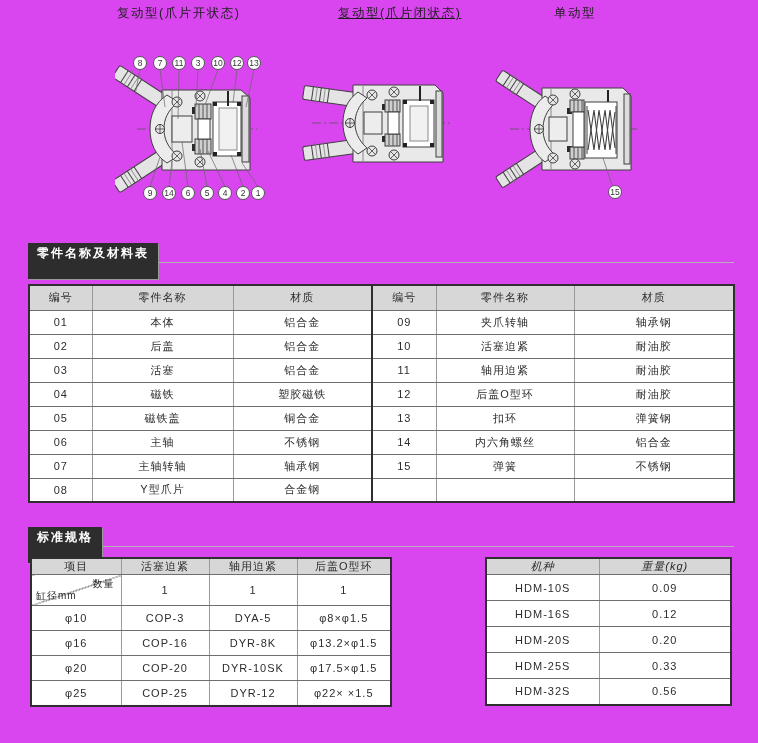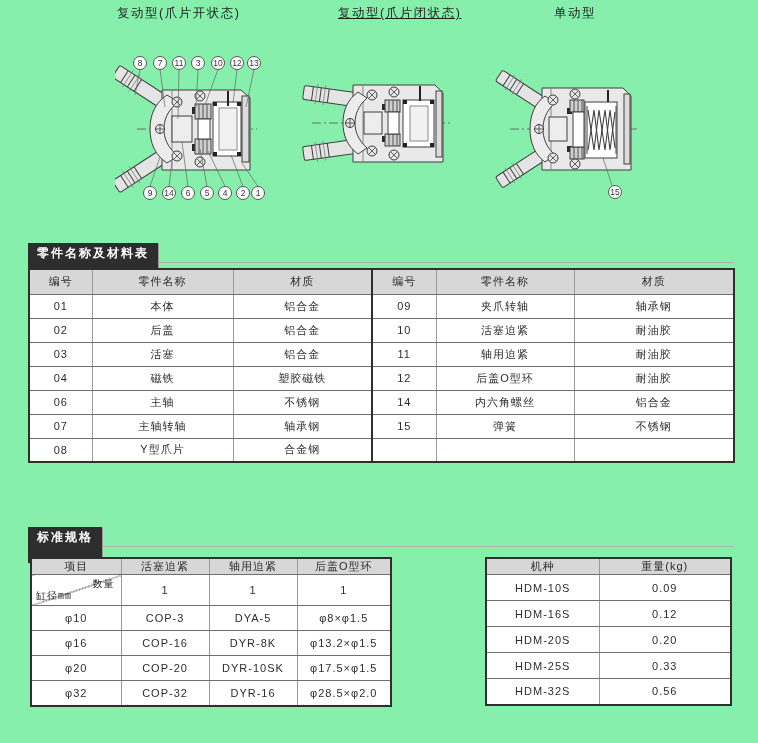--- a/index.html
+++ b/index.html
@@ -1,38 +1,38 @@
 <!DOCTYPE html>
 <html><head>
 <meta charset="utf-8">
 <style>
   html,body{margin:0;padding:0;background:#fff;}
-  .page{position:relative;width:758px;height:743px;background:#86efac;
+  .page{position:relative;width:758px;height:743px;background:#d946ef;
         font-family:"Liberation Sans",sans-serif;color:#2c2c2c;overflow:hidden;}
   .dtitle{position:absolute;top:5px;font-size:12.5px;letter-spacing:1.5px;color:#1f1f1f;}
   .diagram{position:absolute;}
   .section-bar{position:absolute;left:28px;width:706px;height:19px;border-bottom:1px solid #b3b3b3;}
   .tag{display:inline-block;background:#2d2d2d;color:#ffffff;font-size:12px;font-weight:bold;
        letter-spacing:2px;padding:2px 9px 17px 9px;box-shadow:1px 1px 0 #9a9a9a;}
   table.tbl{position:absolute;border-collapse:collapse;table-layout:fixed;background:#fff;
             border:2px solid #2f2f2f;}
   .tbl th,.tbl td{border-top:1px solid #6f6f6f;border-bottom:1px solid #6f6f6f;
         border-left:1px solid #9a9a9a;border-right:1px solid #9a9a9a;
         font-size:11px;font-weight:normal;text-align:center;vertical-align:middle;
         padding:0;letter-spacing:1px;color:#2c2c2c;}
   .tbl th{background:#d7d7d7;}
   .parts th.mid,.parts td.mid{border-right:2px solid #2f2f2f;}
   .parts thead tr{height:25px;} .parts tbody tr{height:24px;}
   .specsL thead tr{height:16px;} .specsL tr.qty{height:31px;} .specsL tbody tr.d{height:25px;}
-  .specsR thead tr{height:14px;} .specsR tbody tr{height:26px;}
+  .specsR thead tr{height:14px;font-style:italic;} .specsR tbody tr{height:26px;}
   td.diag{position:relative;
      background:linear-gradient(to bottom right,transparent calc(50% - .6px),
        #8f8f8f calc(50% - .6px),#8f8f8f calc(50% + .6px),transparent calc(50% + .6px));margin-top:45px;}
   td.diag .dt{position:absolute;top:2px;right:6px;font-size:10px;}
-  td.diag .db{position:absolute;bottom:2px;left:4px;font-size:10px;font-family:Liberation Mono, monospace;}
+  td.diag .db{position:absolute;bottom:2px;left:4px;font-size:10px;}
   .callout-num{font-size:8.5px;fill:#333;}
   svg text{font-family:"Liberation Sans",sans-serif;}
 </style>
 </head>
 <body>
 
 <div class="page">
 
   <div class="dtitle" style="left:117px;">复动型(爪片开状态)</div>
   <div class="dtitle" style="left:338px;text-decoration:underline;">复动型(爪片闭状态)</div>
@@ -313,21 +313,21 @@
     <g>
       <circle cx="120" cy="122" r="6.5" fill="#fff" stroke="#555"></circle>
       <text class="callout-num" x="120" y="125" text-anchor="middle">15</text>
     </g>
   </svg>
 
   <div class="section-bar" style="top:243px;">
     <span class="tag">零件名称及材料表</span>
   </div>
 
-  <table class="tbl parts" style="left:28px;top:268px;width:705px;">
+  <table class="tbl parts" style="left:28px;top:284px;width:705px;">
     <colgroup>
         <col style="width:63px">
         <col style="width:141px">
         <col style="width:139px">
         <col style="width:64px">
         <col style="width:138px">
         <col style="width:160px">
       </colgroup>
     <thead>
       <tr>
@@ -364,20 +364,28 @@
           <td>轴用迫紧</td>
           <td>耐油胶</td>
         </tr>
       <tr>
           <td>04</td>
           <td>磁铁</td>
           <td class="mid">塑胶磁铁</td>
           <td>12</td>
           <td>后盖O型环</td>
           <td>耐油胶</td>
+        </tr>
+      <tr>
+          <td>05</td>
+          <td>磁铁盖</td>
+          <td class="mid">铜合金</td>
+          <td>13</td>
+          <td>扣环</td>
+          <td>弹簧钢</td>
         </tr>
       <tr>
           <td>06</td>
           <td>主轴</td>
           <td class="mid">不锈钢</td>
           <td>14</td>
           <td>内六角螺丝</td>
           <td>铝合金</td>
         </tr>
       <tr>
@@ -440,24 +448,24 @@
           <td>DYR-8K</td>
           <td>φ13.2×φ1.5</td>
         </tr>
       <tr class="d">
           <td>φ20</td>
           <td>COP-20</td>
           <td>DYR-10SK</td>
           <td>φ17.5×φ1.5</td>
         </tr>
       <tr class="d">
-          <td>φ32</td>
-          <td>COP-32</td>
-          <td>DYR-16</td>
-          <td>φ28.5×φ2.0</td>
+          <td>φ25</td>
+          <td>COP-25</td>
+          <td>DYR-12</td>
+          <td>φ22× ×1.5</td>
         </tr>
     </tbody>
   </table>
 
   <table class="tbl specsR" style="left:485px;top:557px;width:245px;">
     <colgroup>
         <col style="width:113px">
         <col style="width:132px">
       </colgroup>
     <thead>

